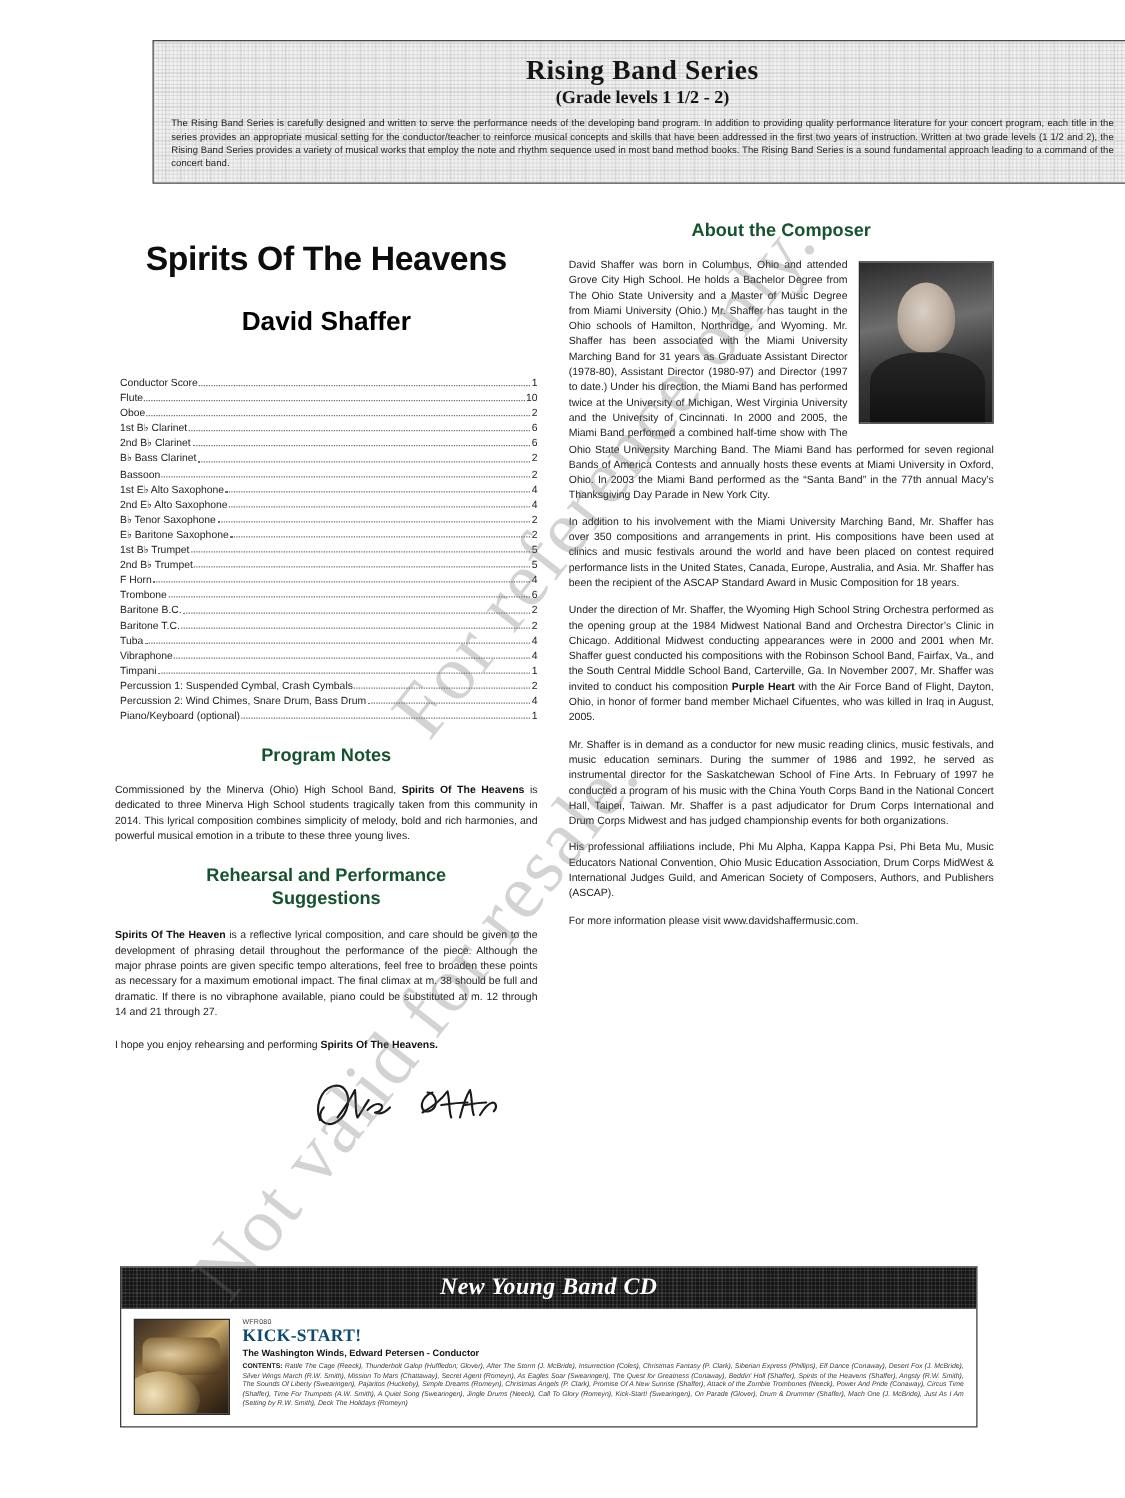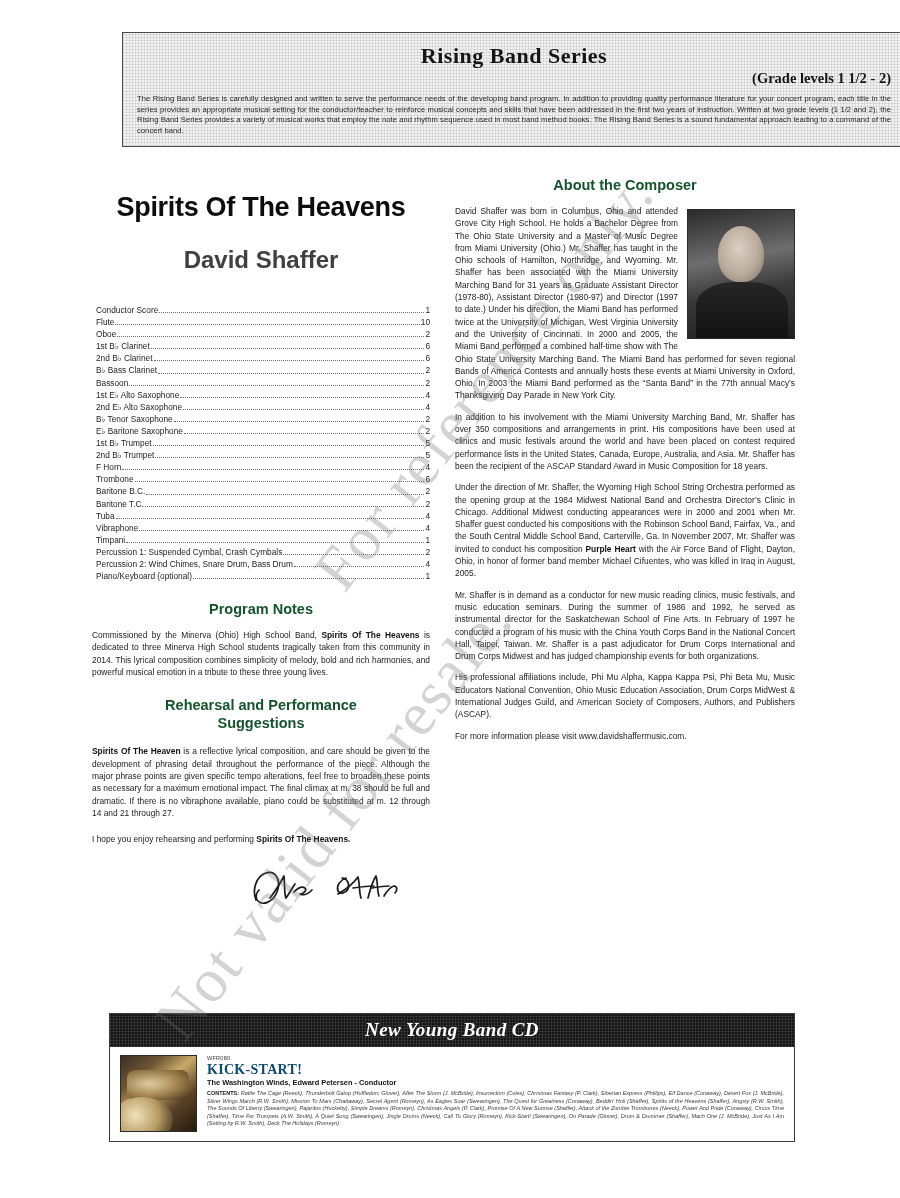--- a/index.html
+++ b/index.html
@@ -65,21 +65,21 @@
   #series-title {
     text-align: center;
     font-family: "Liberation Serif", serif;
     font-weight: bold;
     font-size: 22px;
     letter-spacing: 0.5px;
     color: #151515;
     margin: 2px 0 1px 0;
   }
   #series-subtitle {
-    text-align: right;
+    text-align: center;
     font-family: "Liberation Serif", serif;
     font-weight: bold;
     font-size: 14.5px;
     color: #151515;
     margin-bottom: 7px;
   }
   #series-blurb {
     font-size: 7.6px;
     line-height: 10.6px;
     text-align: justify;
@@ -100,23 +100,23 @@
     text-align: center;
     font-size: 27px;
     font-weight: bold;
     letter-spacing: -0.3px;
     color: #0d0d0d;
     margin: 0 0 24px 0;
     line-height: 30px;
   }
   #composer-name {
     text-align: center;
-    font-size: 24px;
-    font-weight: bold;
-    color: #404040;
+    font-size: 21px;
+    font-weight: bold;
+    color: #000000;
     margin: 0 0 30px 0;
   }
   .section-head {
     text-align: center;
     font-size: 14.5px;
     font-weight: bold;
     color: #14532d;
     margin: 0 0 11px 0;
     line-height: 18px;
   }
@@ -201,21 +201,21 @@
     text-align: justify;
     color: #232323;
     margin: 0 0 9px 0;
   }
   .bio-para b { font-weight: bold; color: #121212; }
   #bio-first { margin-bottom: 9px; }
 
   
   #cd-ad {
     position: absolute;
-    left: 109px;
+    left: 96px;
     top: 1013px;
     width: 686px;
     box-sizing: border-box;
     border: 1px solid #3c3c3c;
     background: #ffffff;
   }
   #cd-ad-header {
     background:
       repeating-linear-gradient(0deg, rgba(255,255,255,0.09) 0 1px, rgba(0,0,0,0) 1px 3px),
       repeating-linear-gradient(90deg, rgba(255,255,255,0.09) 0 1px, rgba(0,0,0,0) 1px 3px),

